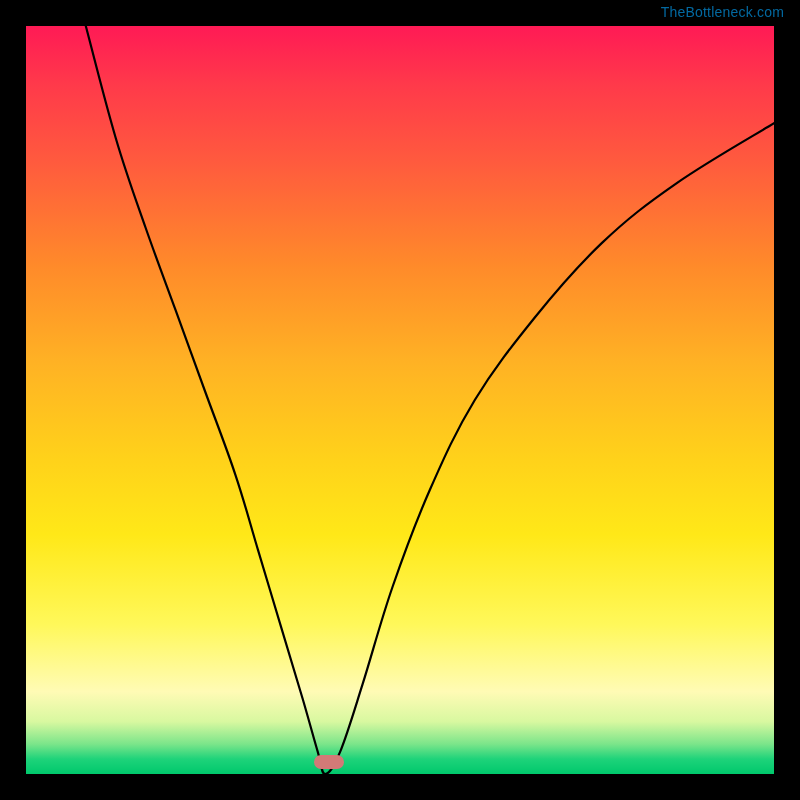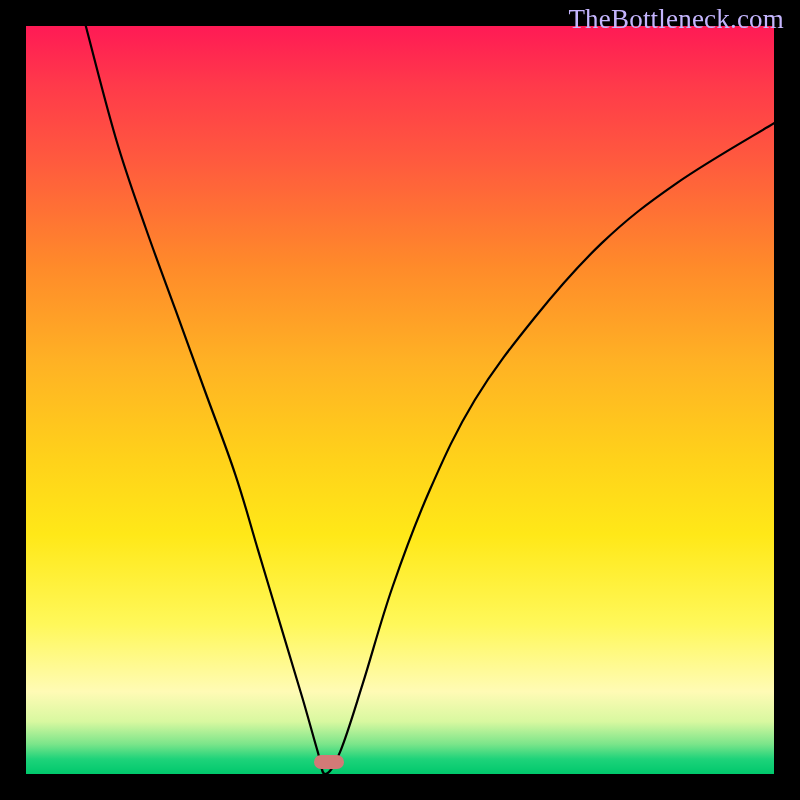--- a/index.html
+++ b/index.html
@@ -8,25 +8,24 @@
     background: #000;
     width: 800px;
     height: 800px;
     position: relative;
     font-family: Arial, Helvetica, sans-serif;
   }
   .watermark {
     position: absolute;
     top: 4px;
     right: 16px;
-    color: #c4b5fd;
-    font-size: 27px;
+    color: #0369a1;
+    font-size: 14px;
     z-index: 5;
     letter-spacing: 0.2px;
-    font-family: Liberation Serif, serif;
   }
   .plot-area {
     position: absolute;
     left: 26px;
     top: 26px;
     width: 748px;
     height: 748px;
     overflow: hidden;
   }
   .gradient-bg {

